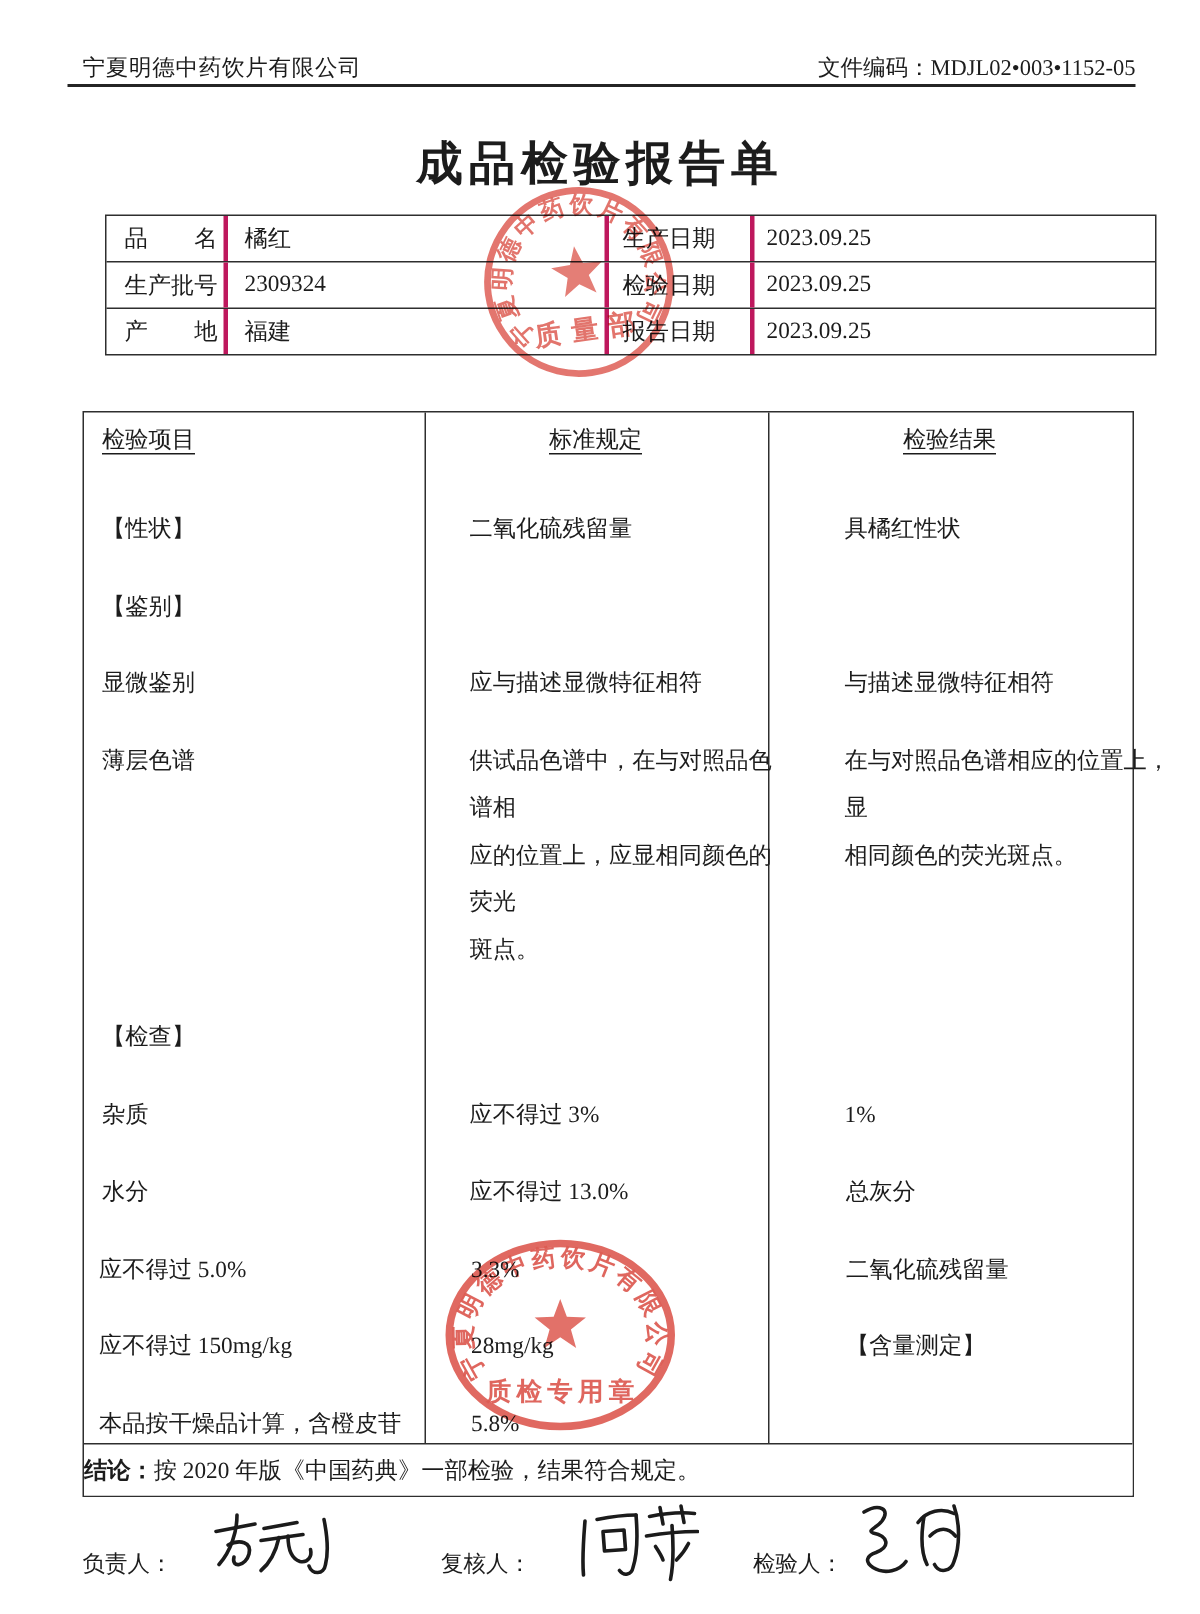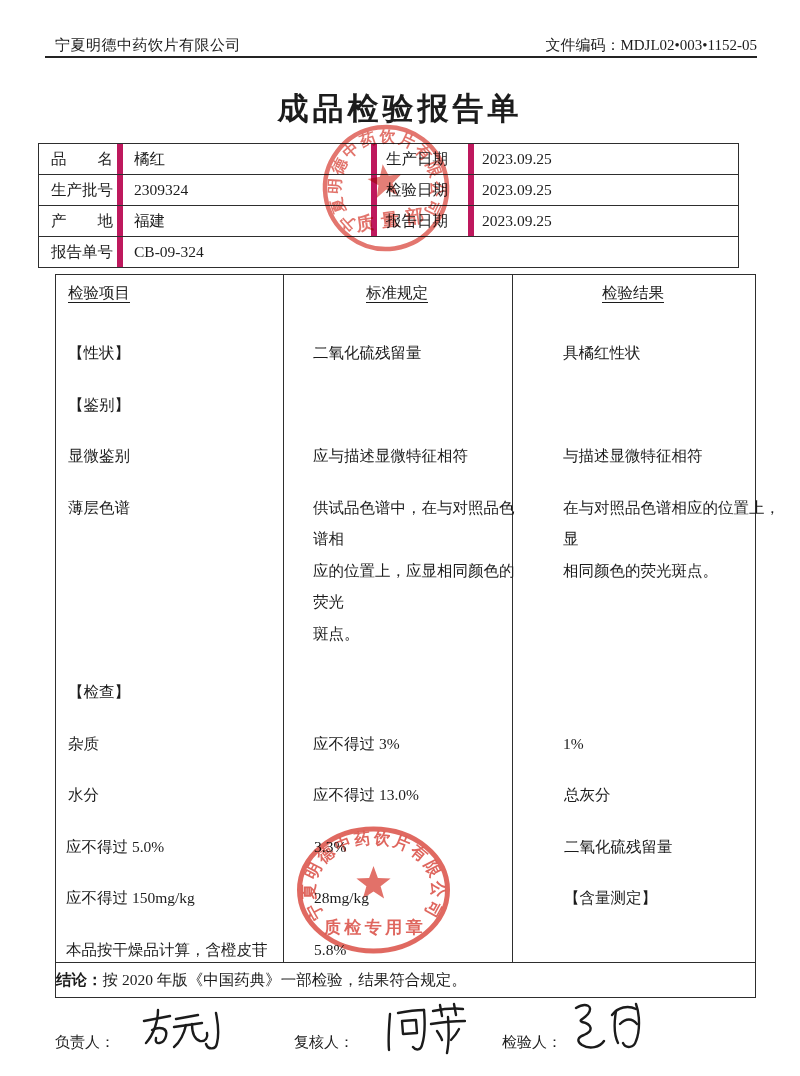--- a/index.html
+++ b/index.html
@@ -9,25 +9,25 @@
     overflow:hidden;
   }
   
   .company{position:absolute;left:55px;top:36px;font-size:15px;letter-spacing:.5px;}
   .doccode{position:absolute;right:43px;top:36px;font-size:15px;}
   .hr-rule{position:absolute;left:45px;top:56px;width:712px;height:2px;background:#242424;}
   
   .title{position:absolute;left:0;top:88px;width:800px;text-align:center;
          font-size:31px;font-weight:bold;letter-spacing:4px;}
   
-  .info-table{position:absolute;left:38px;top:143px;width:699px;border:1px solid #2e2e2e;}
+  .info-table{position:absolute;left:70px;top:143px;width:699px;border:1px solid #2e2e2e;}
   .irow{display:flex;height:30px;border-top:1px solid #2e2e2e;font-size:15.5px;}
   .irow:first-child{border-top:none;}
   .ic{display:flex;align-items:center;box-sizing:border-box;height:100%;}
-  .bl{border-left:6px solid #be185d;}
+  .bl{border-left:3px solid #be185d;}
   .w1{width:78px;padding-left:12px;}
   .w2{width:254px;padding-left:11px;}
   .w3{width:97px;padding-left:9px;}
   .w4{flex:1;padding-left:8px;}
   .grow{flex:1;padding-left:11px;}
   
   .detail-table{position:absolute;left:55px;top:274px;width:699px;height:722px;
                 border:1px solid #2e2e2e;text-decoration:underline;}
   .vline{position:absolute;top:0;width:1px;height:687px;background:#2e2e2e;}
   .vl1{left:227px;} .vl2{left:456px;}
@@ -82,24 +82,20 @@
     <div class="ic bl w2">2309324</div>
     <div class="ic bl w3">检验日期</div>
     <div class="ic bl w4">2023.09.25</div>
   </div>
   <div class="irow">
     <div class="ic w1">产　　地</div>
     <div class="ic bl w2">福建</div>
     <div class="ic bl w3">报告日期</div>
     <div class="ic bl w4">2023.09.25</div>
   </div>
-  <div class="irow">
-    <div class="ic w1">报告单号</div>
-    <div class="ic bl grow">CB-09-324</div>
-  </div>
 </div>
 
 <div class="detail-table">
   <div class="vline vl1"></div>
   <div class="vline vl2"></div>
 
   <div class="dhead dh1">检验项目</div>
   <div class="dhead dh2">标准规定</div>
   <div class="dhead dh3">检验结果</div>
 

